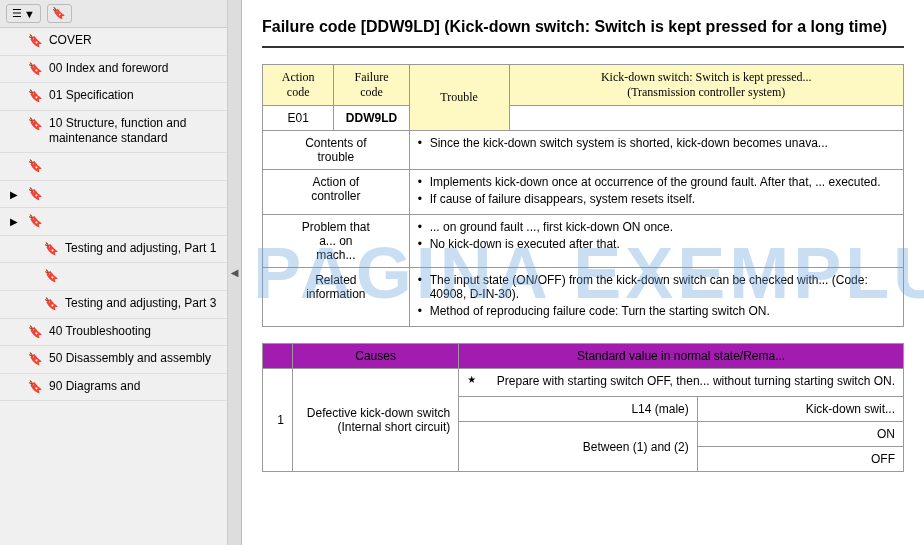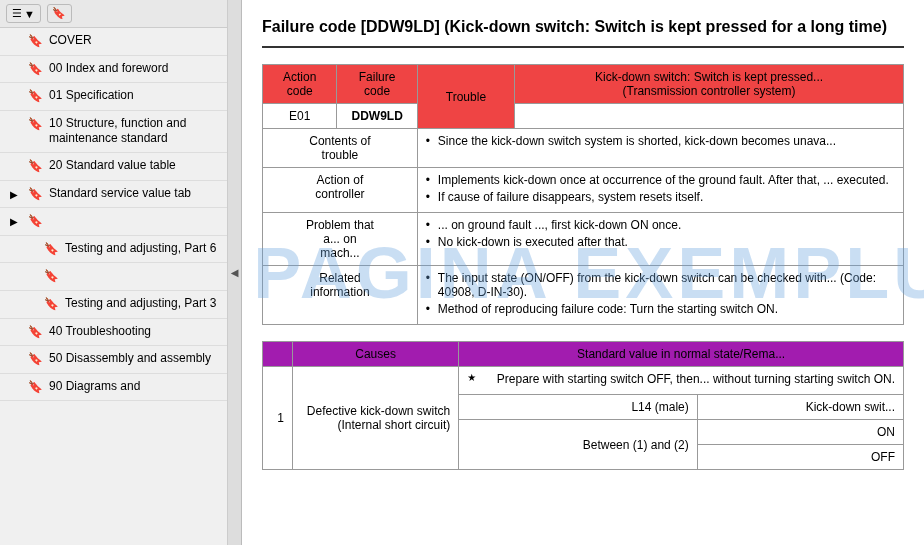--- a/index.html
+++ b/index.html
@@ -93,23 +93,24 @@
       font-size: 12px;
     }
 
     .main-table td, .main-table th {
       border: 1px solid #999;
       padding: 5px 8px;
       vertical-align: top;
     }
 
     .main-table th {
-      background: #ef4444;
+      background: #fef9c3;
       text-align: center;
       font-weight: normal;
+      font-family: Liberation Serif, serif;
     }
 
     .cell-center { text-align: center; }
     .cell-bold { font-weight: bold; }
 
     .causes-table {
       width: 100%;
       border-collapse: collapse;
       font-size: 12px;
     }
@@ -184,38 +185,36 @@
 
   <div class="sidebar-item">
     <span class="expand-arrow">&nbsp;</span>
     <span class="bookmark-icon">🔖</span>
     <span class="item-label">10 Structure, function and maintenance standard</span>
   </div>
 
   <div class="sidebar-item">
     <span class="expand-arrow">&nbsp;</span>
     <span class="bookmark-icon">🔖</span>
-    <span class="item-label">20 Standard value table</span>
   </div>
 
   <div class="sidebar-item">
     <span class="expand-arrow">▶</span>
     <span class="bookmark-icon">🔖</span>
-    <span class="item-label">Standard service value tab</span>
   </div>
 
   <div class="sidebar-item">
     <span class="expand-arrow">▶</span>
     <span class="bookmark-icon">🔖</span>
   </div>
 
   <div class="sidebar-item" style="padding-left:26px;">
     <span class="expand-arrow">&nbsp;</span>
     <span class="bookmark-icon">🔖</span>
-    <span class="item-label">Testing and adjusting, Part 6</span>
+    <span class="item-label">Testing and adjusting, Part 1</span>
   </div>
 
   <div class="sidebar-item" style="padding-left:26px;">
     <span class="expand-arrow">&nbsp;</span>
     <span class="bookmark-icon">🔖</span>
   </div>
 
   <div class="sidebar-item" style="padding-left:26px;">
     <span class="expand-arrow">&nbsp;</span>
     <span class="bookmark-icon">🔖</span>

